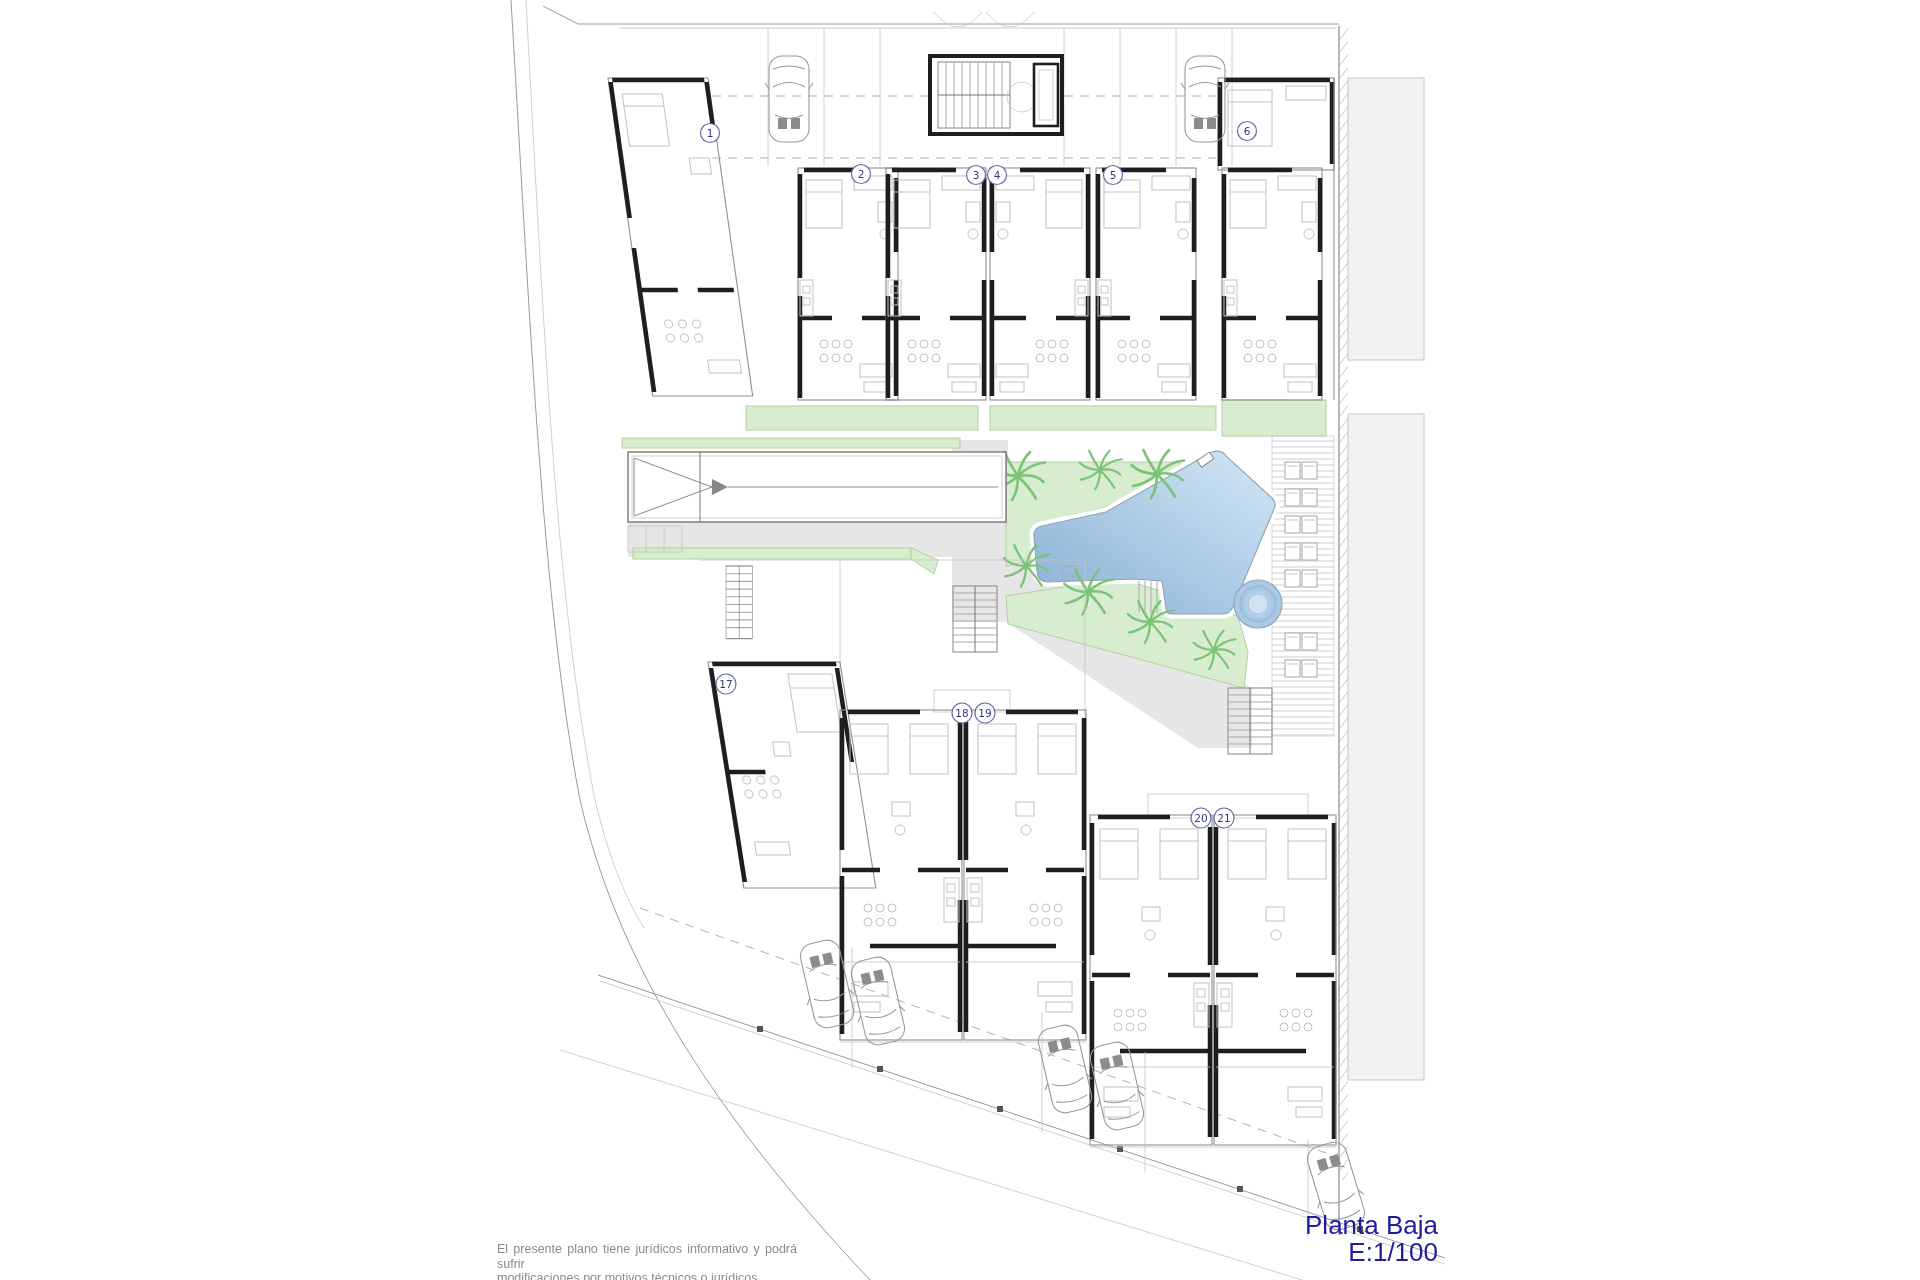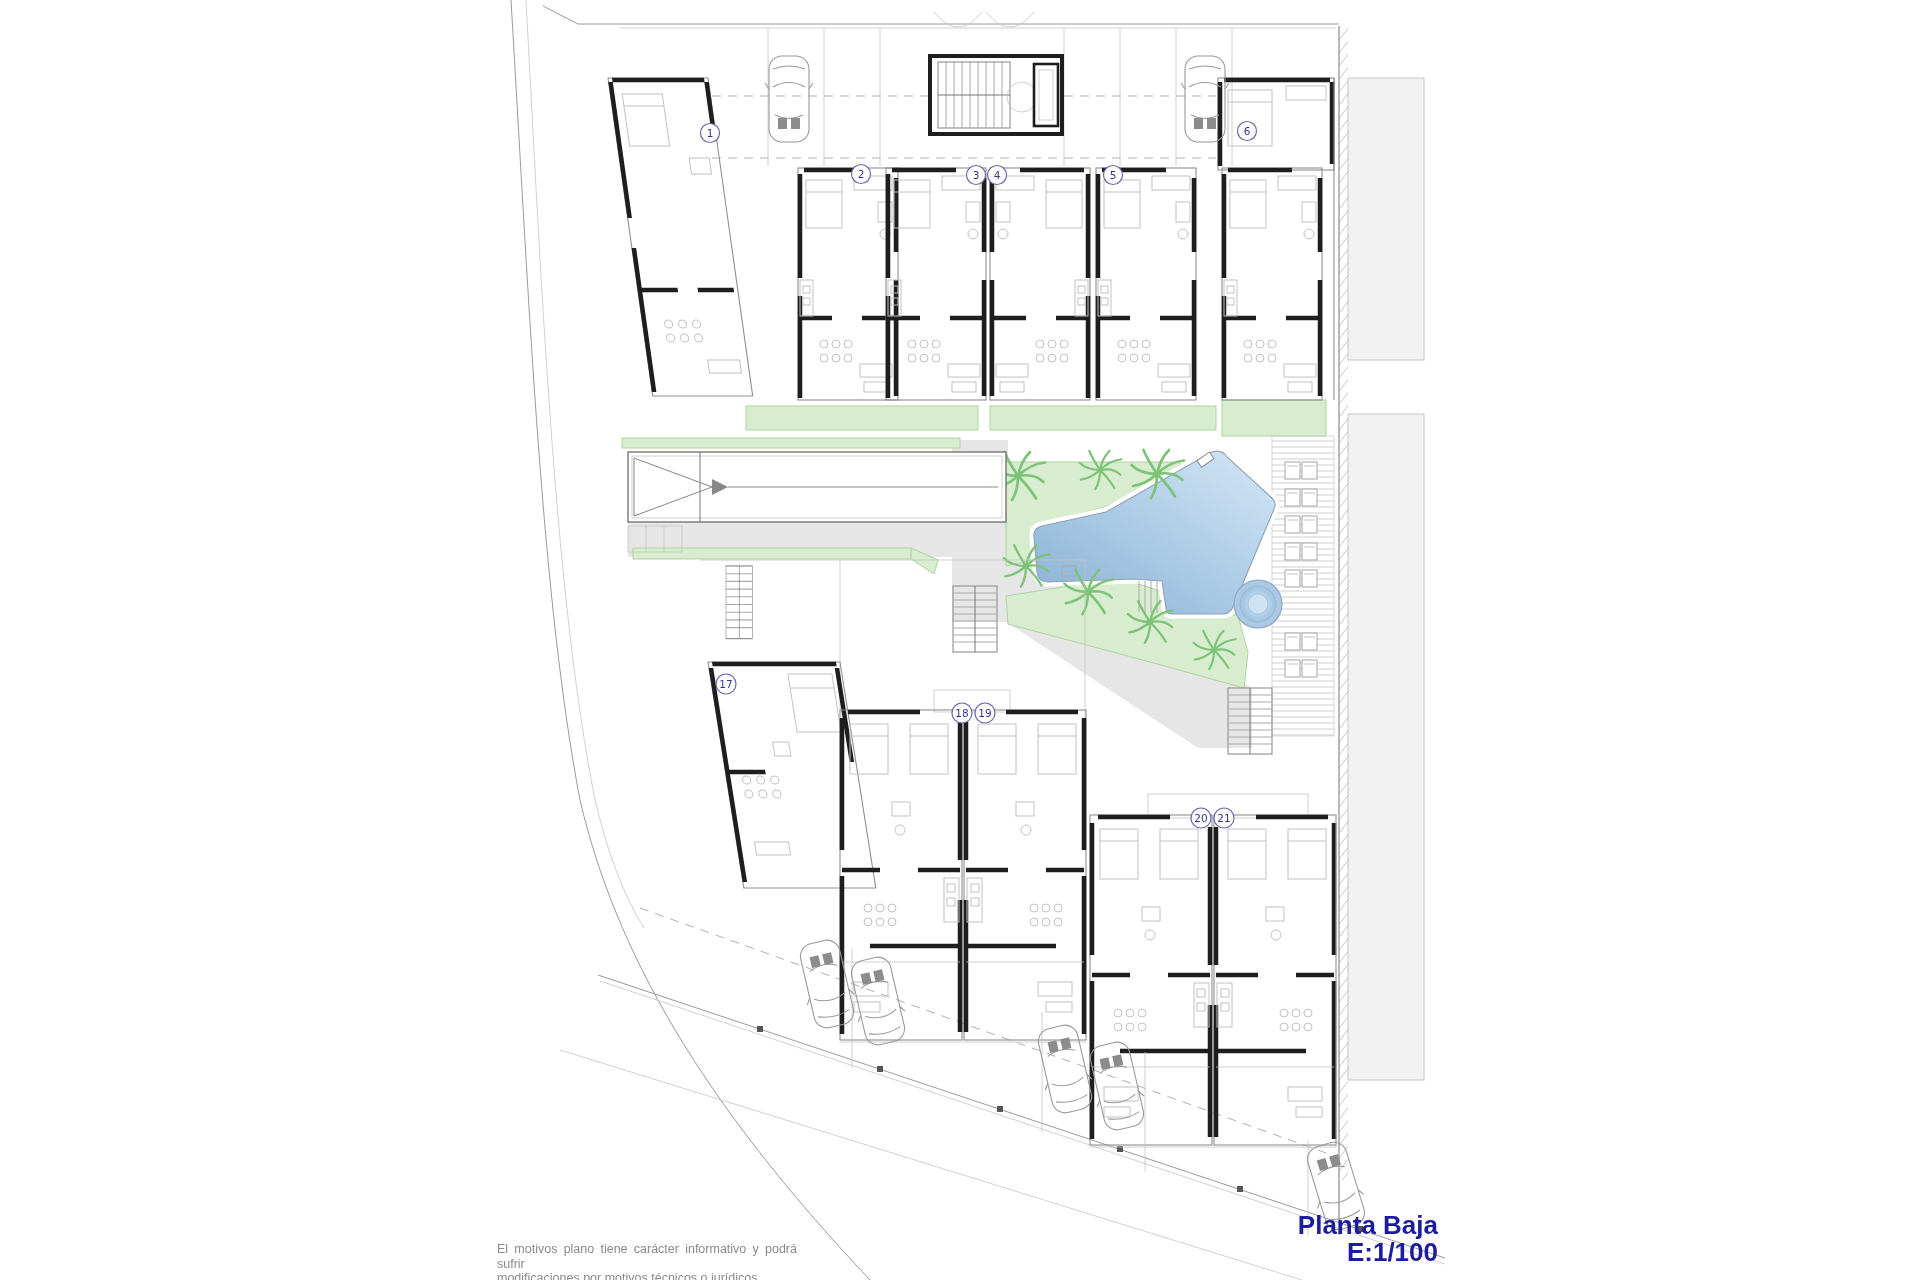--- a/index.html
+++ b/index.html
@@ -13,21 +13,21 @@
   .fur  {stroke:var(--furniture-gray,#c2c2c2);stroke-width:1;fill:none}
   .green{fill:var(--green,#d8edcf);stroke:var(--green-edge,#aed49e);stroke-width:1}
   .gray {fill:var(--path-gray,#e5e6e5);stroke:none}
   .carline{stroke:#9a9a9a;stroke-width:1.1;fill:none}
   .palmline{stroke:var(--palm-green,#7cc377);stroke-width:1.8;fill:none;stroke-linecap:round}
   .dash {stroke:#b0b0b0;stroke-width:1;stroke-dasharray:9 7;fill:none}
   .numc circle{fill:#ffffff;stroke:#6a6aa8;stroke-width:1.2}
   .numc text{fill:var(--label-blue,#34348e);font:10.5px "DejaVu Sans",sans-serif;text-anchor:middle}
   .steps{stroke:#aaaaaa;stroke-width:1;fill:none}
   #title-block{position:absolute;left:1150px;top:1212px;width:288px;text-align:right;
-    color:var(--title-blue,#1c1c9c);font-weight:bold;font-size:26px;line-height:27px;}
+    color:var(--title-blue,#1c1c9c);font-weight:normal;font-size:26px;line-height:27px;}
   #disclaimer{position:absolute;left:497px;top:1242px;width:300px;
     color:var(--disclaimer-gray,#8a8a8a);font-size:12.5px;line-height:14.5px;}
   #disclaimer .l1{text-align:justify;text-align-last:justify;}
   #disclaimer .l2{text-align:left;}
 </style>
 </head>
 <body>
 
 <div id="sheet">
 <svg width="1920" height="1280" viewBox="0 0 1920 1280">
@@ -368,16 +368,16 @@
         </g>
   </g>
 </svg>
 
   <div id="title-block">
     <div>Planta Baja</div>
     <div>E:1/100</div>
   </div>
 
   <div id="disclaimer">
-    <div class="l1">El motivos plano tiene carácter informativo y podrá sufrir</div>
+    <div class="l1">El presente plano tiene jurídicos informativo y podrá sufrir</div>
     <div class="l2">modificaciones por motivos técnicos o jurídicos.</div>
   </div>
 </div>
 
 </body></html>

